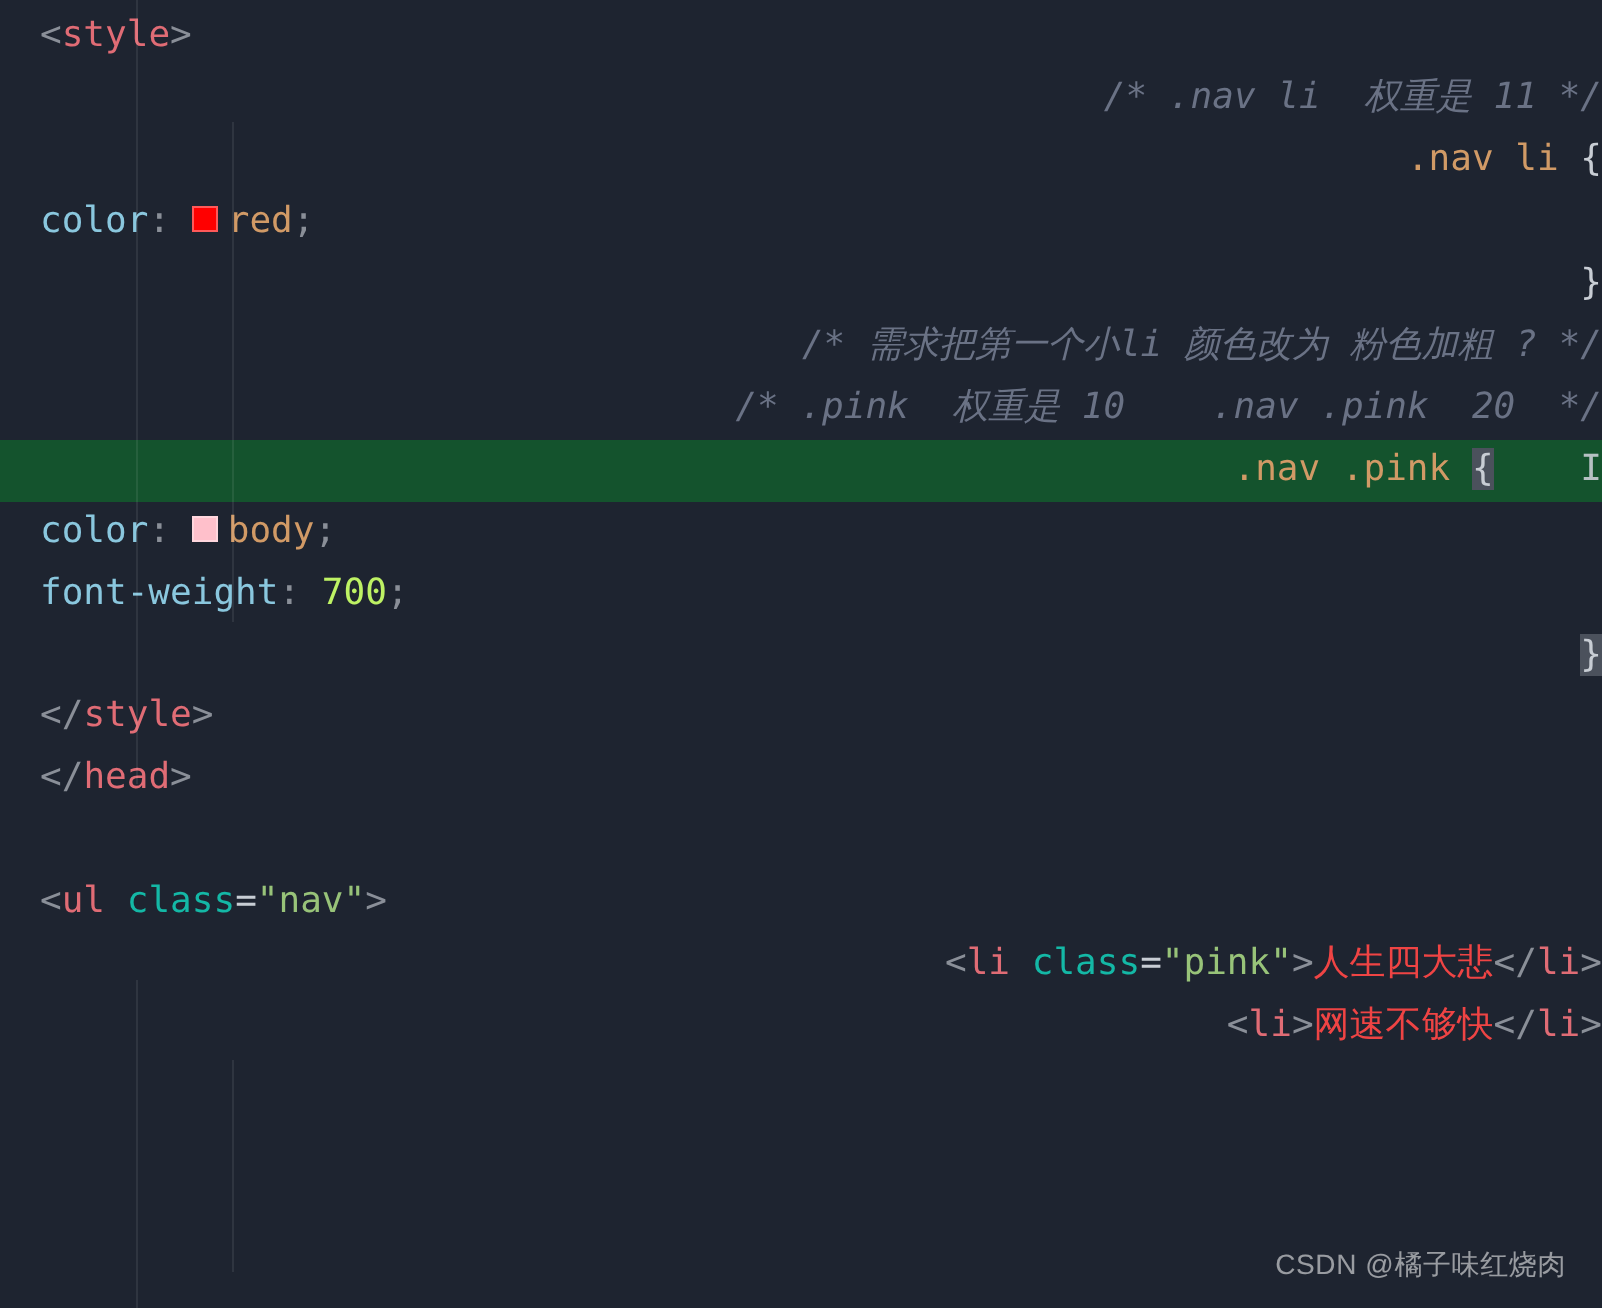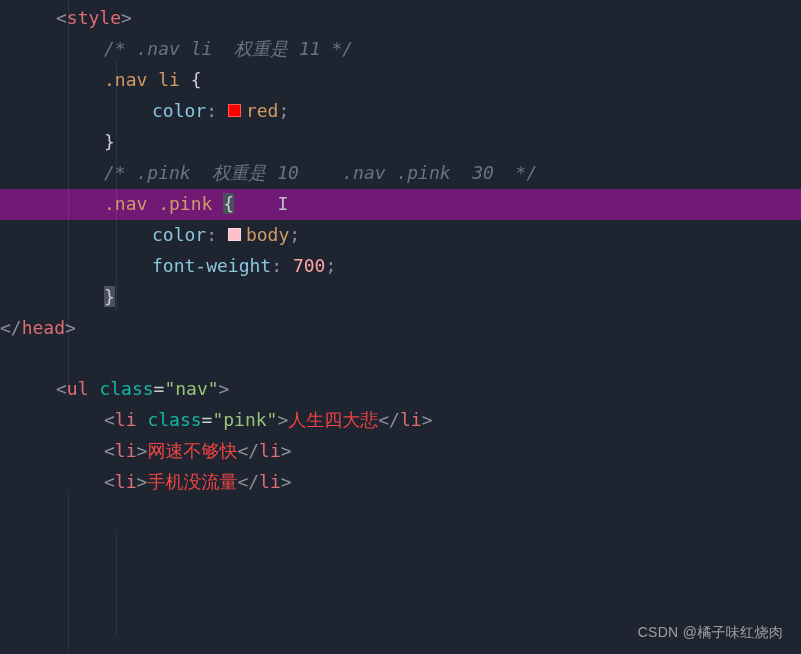--- a/index.html
+++ b/index.html
@@ -8,42 +8,42 @@
     font-family: "Consolas", "Menlo", monospace;
     font-size:18px;
     color:#c8cdd4;
     width:801px;
     height:654px;
     overflow:hidden;
     position:relative;
     line-height:1.72;
   }
   .code { padding-top:3px; }
-  .line { white-space:pre; padding-left:0; }
-  .line.active { background:#701a75; }
-  .ind1 { padding-left:56px; }
-  .ind2 { padding-left:104px; }
-  .ind3 { padding-left:152px; }
+  .line { white-space:pre; padding-left:20px; }
+  .line.active { background:#14532d; }
+  .ind1 { }
+  .ind2 { padding-left:104px;text-align:right; }
+  .ind3 { }
 
   
   .guide { position:absolute; top:0; width:1px; background:rgba(255,255,255,0.08); }
   .g1 { left:68px; height:392px; top:0; }
   .g1b { left:68px; height:300px; top:490px; }
   .g2 { left:116px; height:250px; top:61px; }
   .g4 { left:116px; height:106px; top:530px; }
 
   .tag    { color:#e06c75; }
   .angle  { color:#8a8f98; }
   .eq     { color:#c8cdd4; }
   .attr   { color:#14b8a6; }
   .str    { color:#98c379; }
   .sel    { color:#d19a66; }
   .prop   { color:#8ac7de; }
   .val    { color:#d19a66; }
-  .num    { color:#fca5a5; }
+  .num    { color:#bef264; }
   .brc    { color:#c8cdd4; }
   .punct  { color:#8a8f98; }
   .cmt    { color:#6a7285; font-style:italic; }
   .txt    { color:#ef4444; }
   .brc-hl { background:#4b515c; color:#c8cdd4; }
 
   .swatch {
     display:inline-block;
     width:13px; height:13px;
     border:1px solid rgba(255,255,255,0.35);
@@ -78,41 +78,42 @@
   <div class="line ind1"><span class="angle">&lt;</span><span class="tag">style</span><span class="angle">&gt;</span></div>
 
   <div class="line ind2"><span class="cmt">/* .nav li  权重是 11 */</span></div>
 
   <div class="line ind2"><span class="sel">.nav li</span> <span class="brc">{</span></div>
 
   <div class="line ind3"><span class="prop">color</span><span class="punct">:</span> <span class="swatch" style="background:#ff0000"></span><span class="val">red</span><span class="punct">;</span></div>
 
   <div class="line ind2"><span class="brc">}</span></div>
 
+  <div class="line ind2"><span class="cmt">/* 需求把第一个小li 颜色改为 粉色加粗 ? */</span></div>
 
-  <div class="line ind2"><span class="cmt">/* .pink  权重是 10    .nav .pink  30  */</span></div>
+  <div class="line ind2"><span class="cmt">/* .pink  权重是 10    .nav .pink  20  */</span></div>
 
   <div class="line ind2 active"><span class="sel">.nav .pink</span> <span class="brc-hl">{</span>    <span class="cursor">I</span></div>
 
   <div class="line ind3"><span class="prop">color</span><span class="punct">:</span> <span class="swatch" style="background:#ffc0cb"></span><span class="val">body</span><span class="punct">;</span></div>
 
   <div class="line ind3"><span class="prop">font-weight</span><span class="punct">:</span> <span class="num">700</span><span class="punct">;</span></div>
 
   <div class="line ind2"><span class="brc-hl">}</span></div>
 
+  <div class="line ind1"><span class="angle">&lt;/</span><span class="tag">style</span><span class="angle">&gt;</span></div>
 
   <div class="line"><span class="angle">&lt;/</span><span class="tag">head</span><span class="angle">&gt;</span></div>
 
 
   <div class="line">&nbsp;</div>
 
   <div class="line ind1"><span class="angle">&lt;</span><span class="tag">ul</span> <span class="attr">class</span><span class="eq">=</span><span class="str">"nav"</span><span class="angle">&gt;</span></div>
 
   <div class="line ind2"><span class="angle">&lt;</span><span class="tag">li</span> <span class="attr">class</span><span class="eq">=</span><span class="str">"pink"</span><span class="angle">&gt;</span><span class="txt">人生四大悲</span><span class="angle">&lt;/</span><span class="tag">li</span><span class="angle">&gt;</span></div>
 
 
   <div class="line ind2"><span class="angle">&lt;</span><span class="tag">li</span><span class="angle">&gt;</span><span class="txt">网速不够快</span><span class="angle">&lt;/</span><span class="tag">li</span><span class="angle">&gt;</span></div>
 
-  <div class="line ind2"><span class="angle">&lt;</span><span class="tag">li</span><span class="angle">&gt;</span><span class="txt">手机没流量</span><span class="angle">&lt;/</span><span class="tag">li</span><span class="angle">&gt;</span></div>
 
 </div>
 
 <div class="watermark">CSDN @橘子味红烧肉</div>
 
 </body></html>

